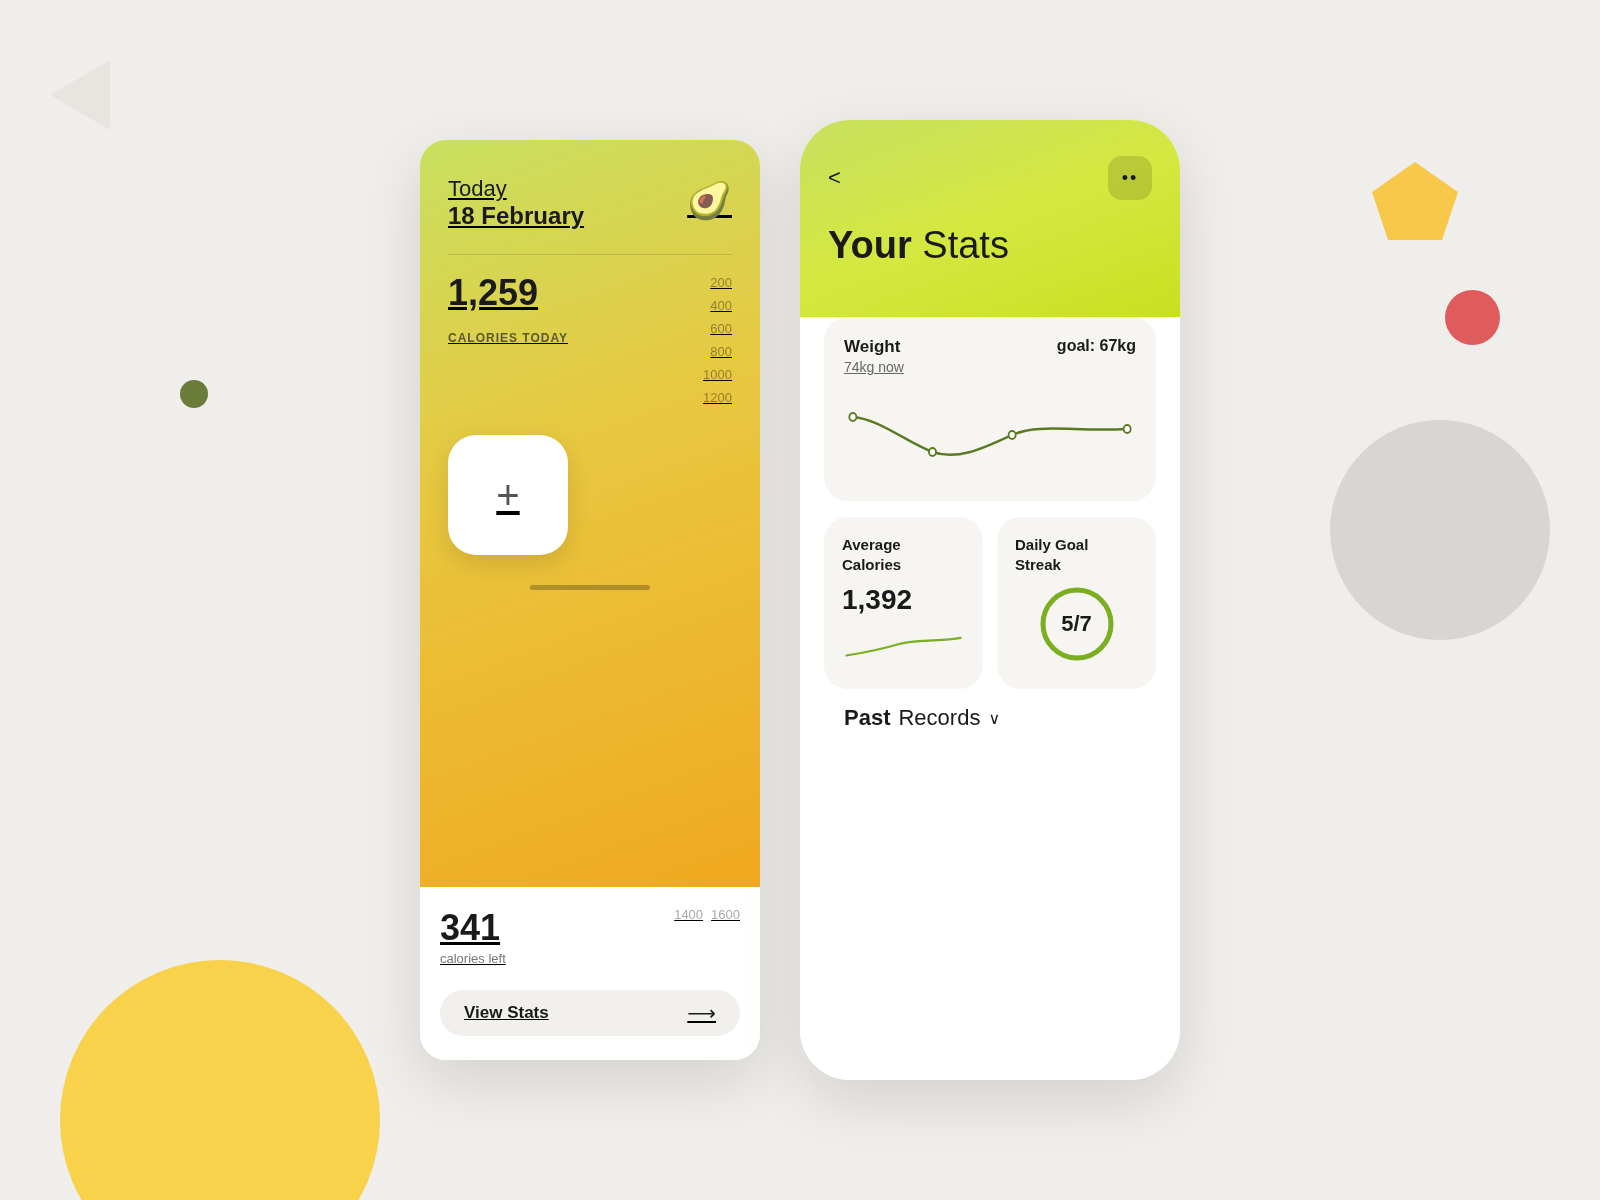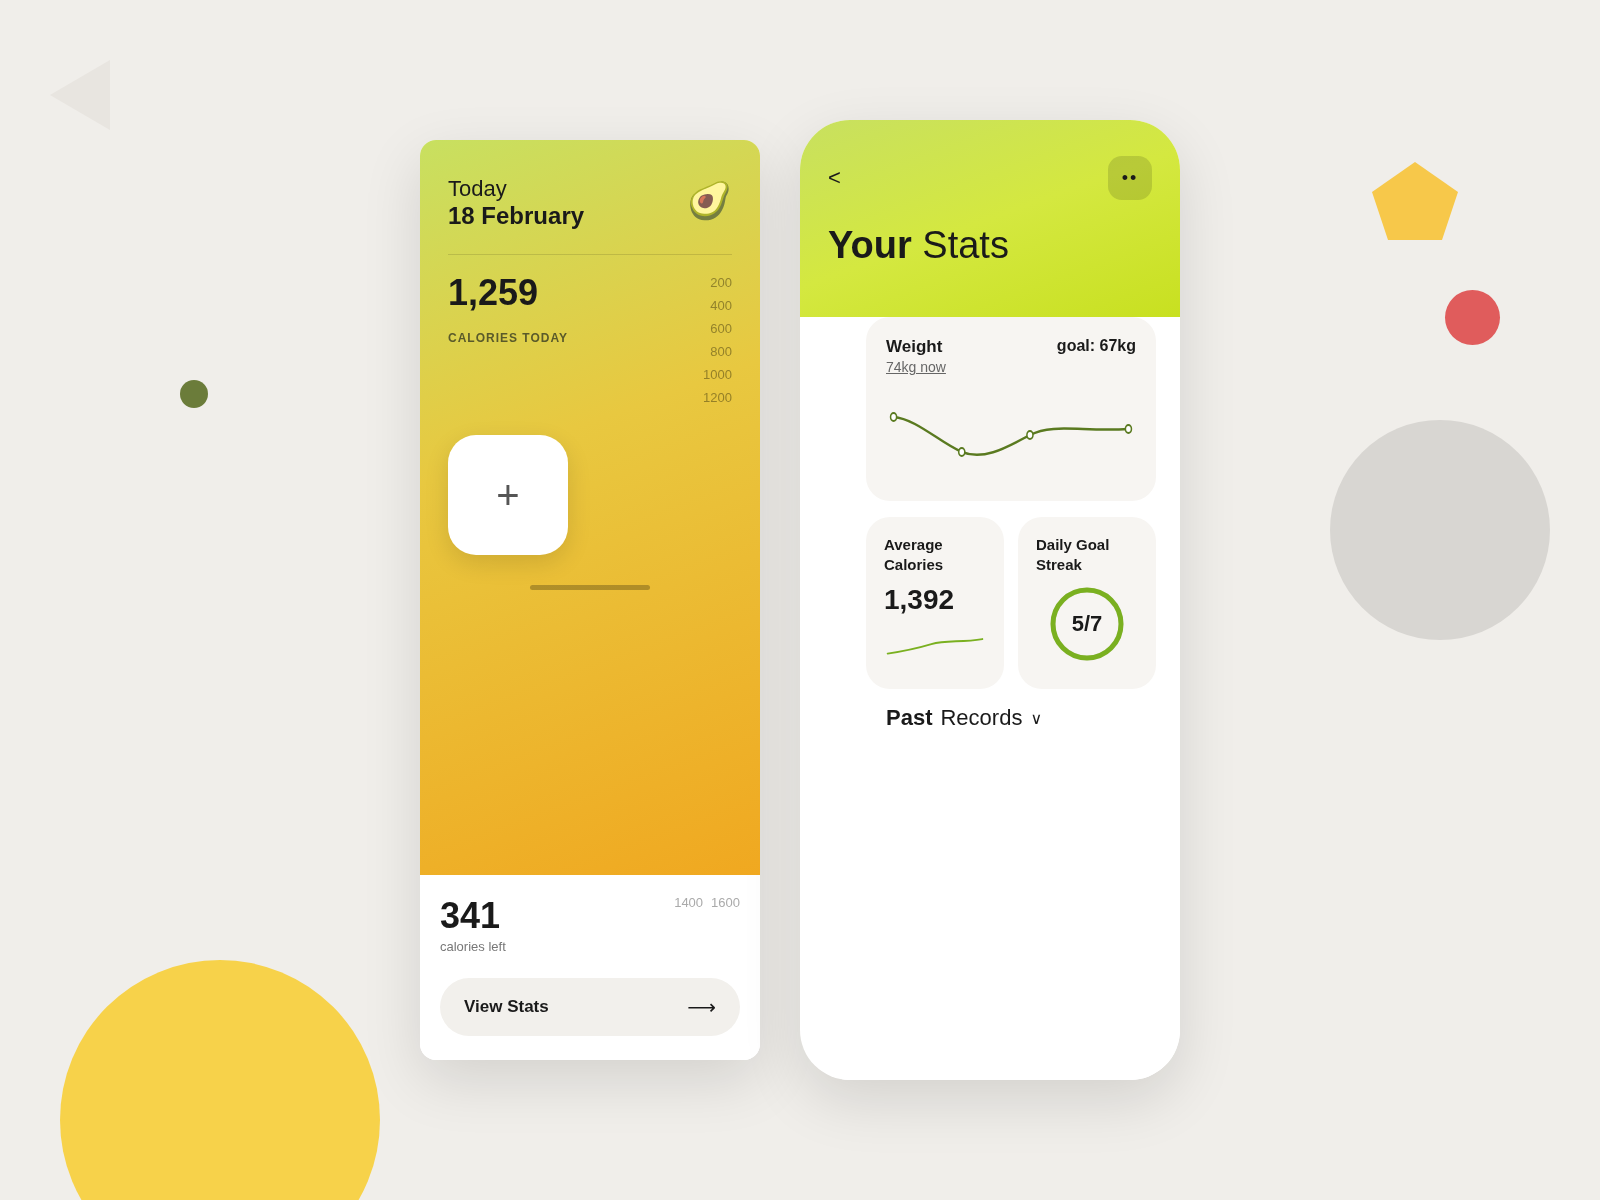--- a/index.html
+++ b/index.html
@@ -77,25 +77,26 @@
       display: flex;
       gap: 40px;
       align-items: center;
     }
 
     
     .phone-left {
       width: 340px;
       height: 920px;
       background: white;
-      border-radius: 16px;
+      border-radius: 26px;
       box-shadow: 0 20px 60px rgba(0,0,0,0.12);
       overflow: hidden;
       display: flex;
       flex-direction: column;
+      text-decoration: underline;
     }
 
     .phone-left-top {
       background: linear-gradient(160deg, #c8e060 0%, #e8c840 40%, #f0a820 100%);
       padding: 36px 28px 40px;
       flex: 1;
       position: relative;
     }
 
     .phone-header {
@@ -222,21 +223,21 @@
       gap: 8px;
     }
 
     .scale-right-item {
       font-size: 13px;
       color: #aaa;
     }
 
     .view-stats-btn {
       width: 100%;
-      height: 58px;
+      height: 46px;
       background: #f2f0ec;
       border-radius: 30px;
       display: flex;
       align-items: center;
       justify-content: space-between;
       padding: 0 24px;
       cursor: pointer;
       margin-top: 10px;
     }
 
@@ -311,21 +312,20 @@
 
     .stats-title-normal {
       font-weight: 400;
     }
 
     .phone-right-content {
       background: white;
       flex: 1;
       padding: 0 24px 24px;
       overflow: hidden;
-      margin-left: 42px;
     }
 
     .stats-card {
       background: #f7f5f2;
       border-radius: 24px;
       padding: 20px;
       margin-bottom: 16px;
     }
 
     .weight-header {

